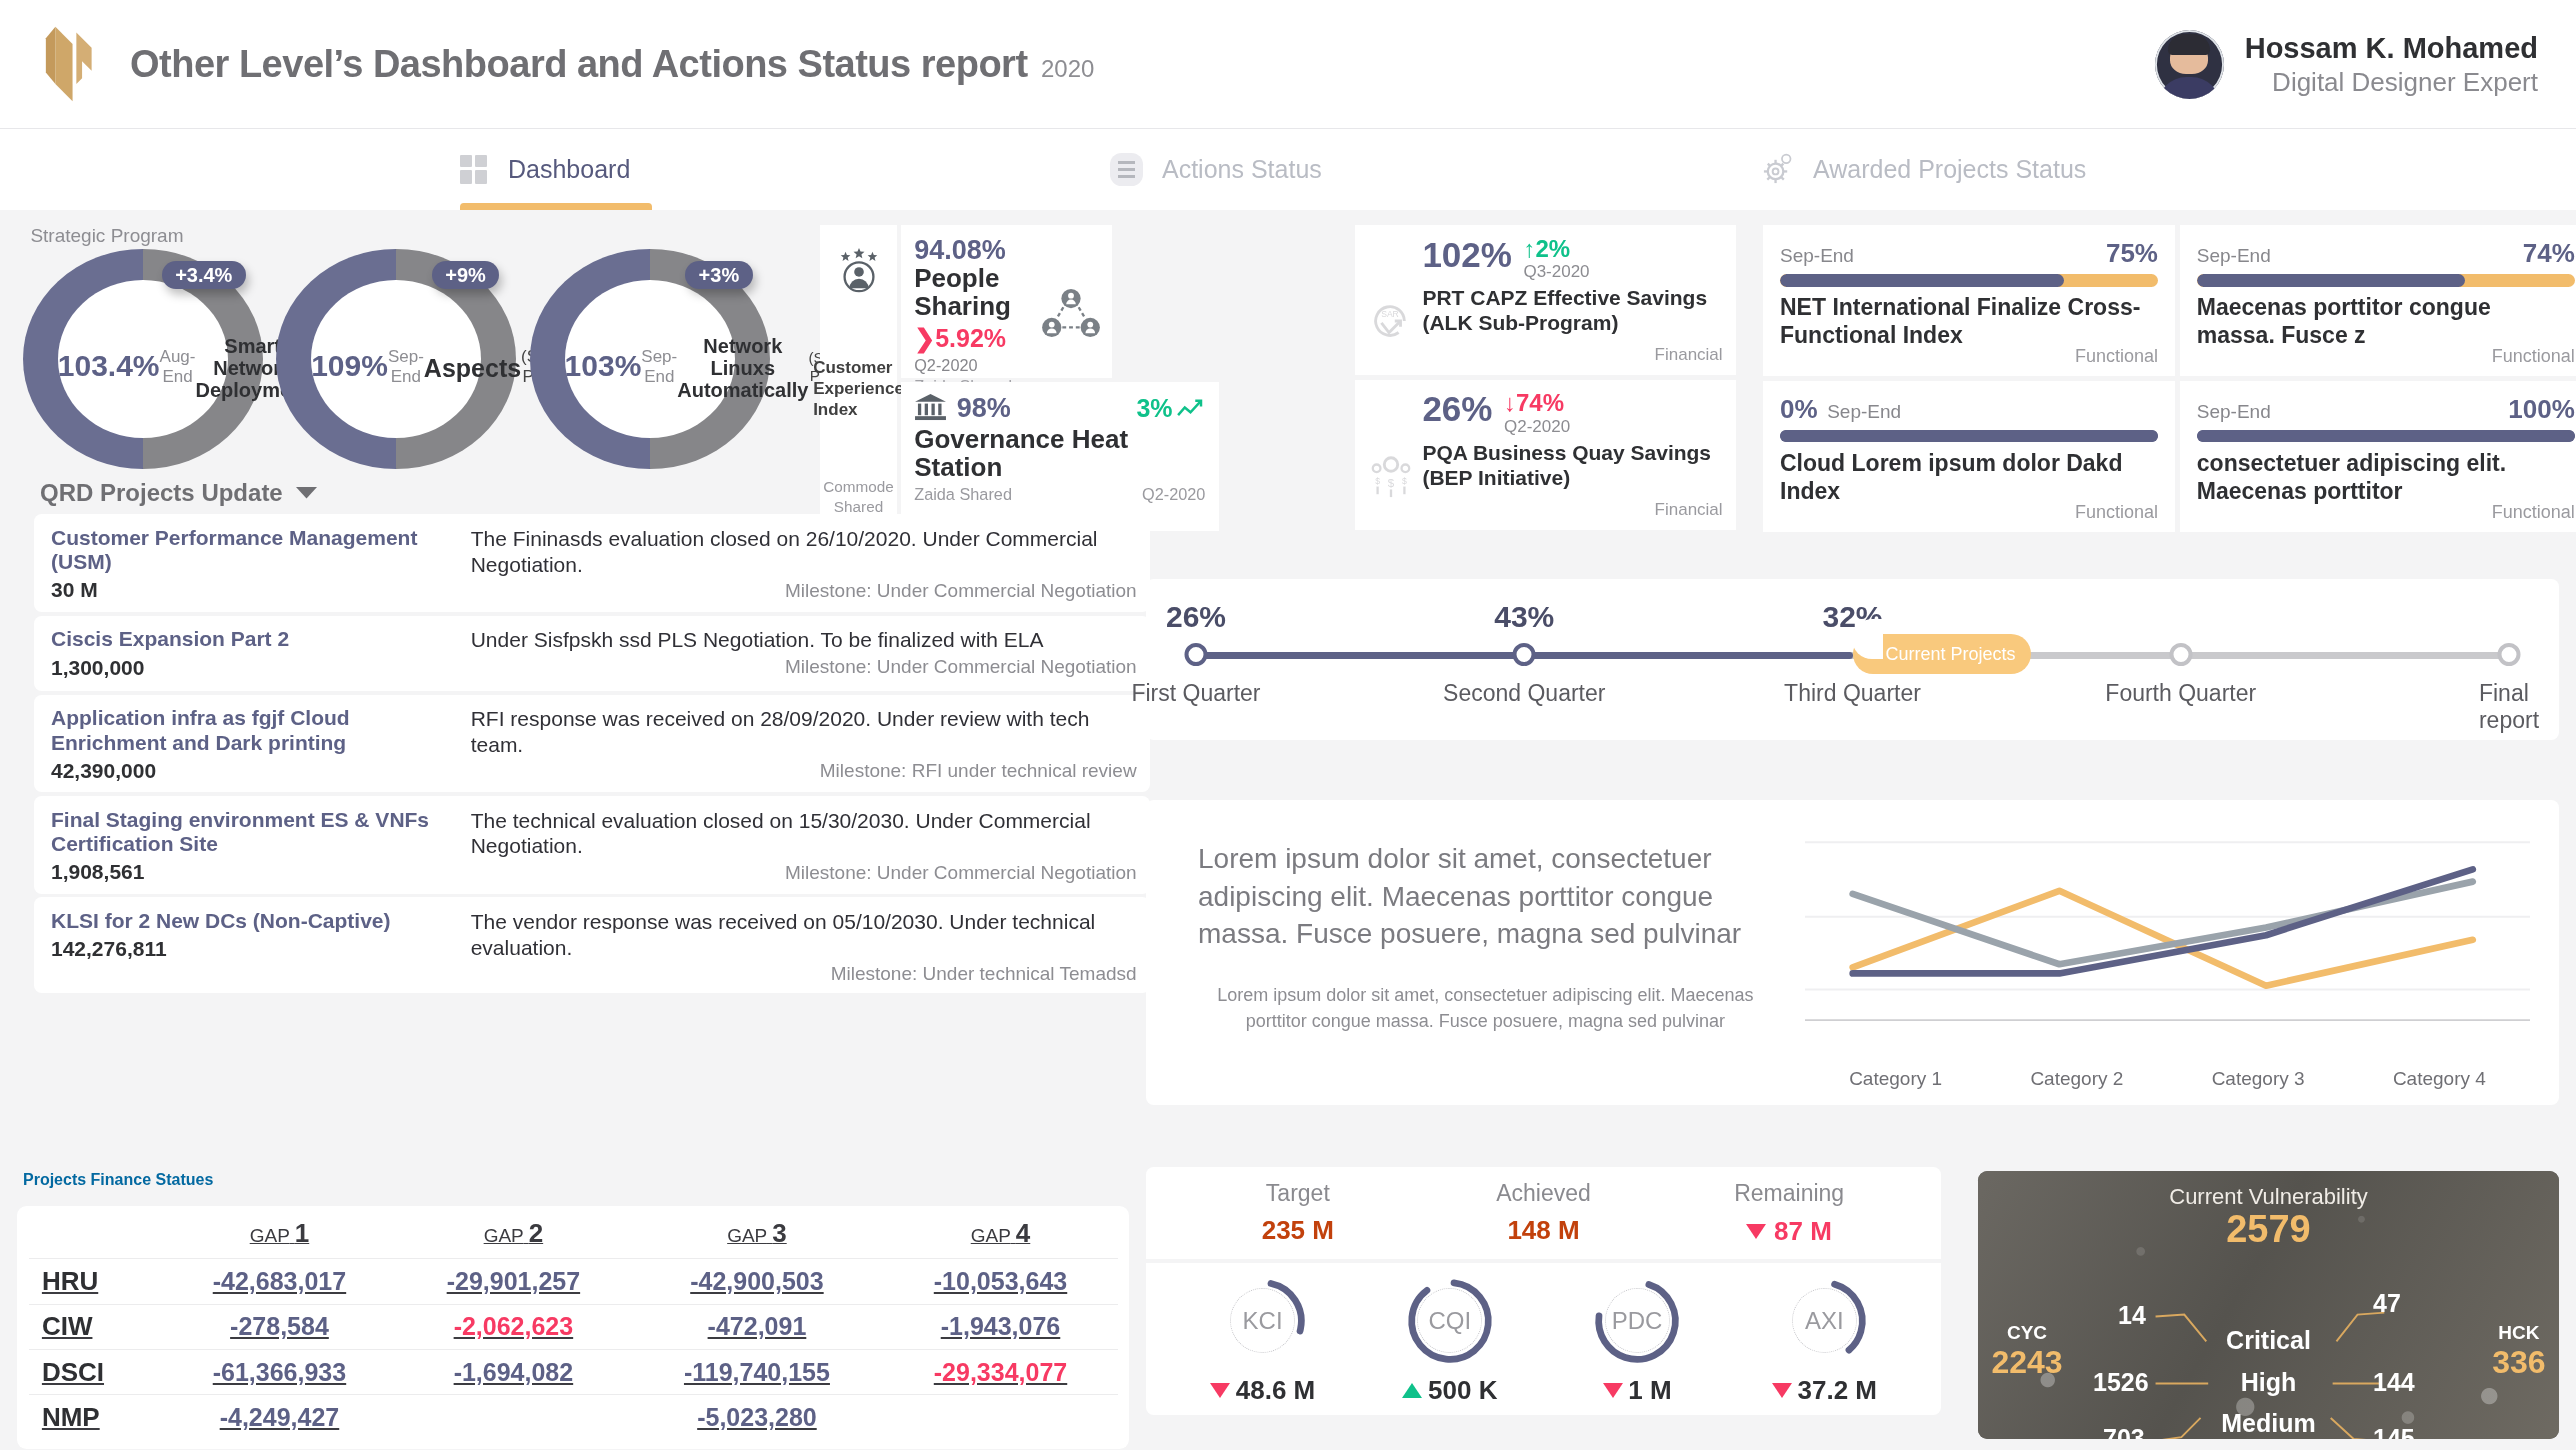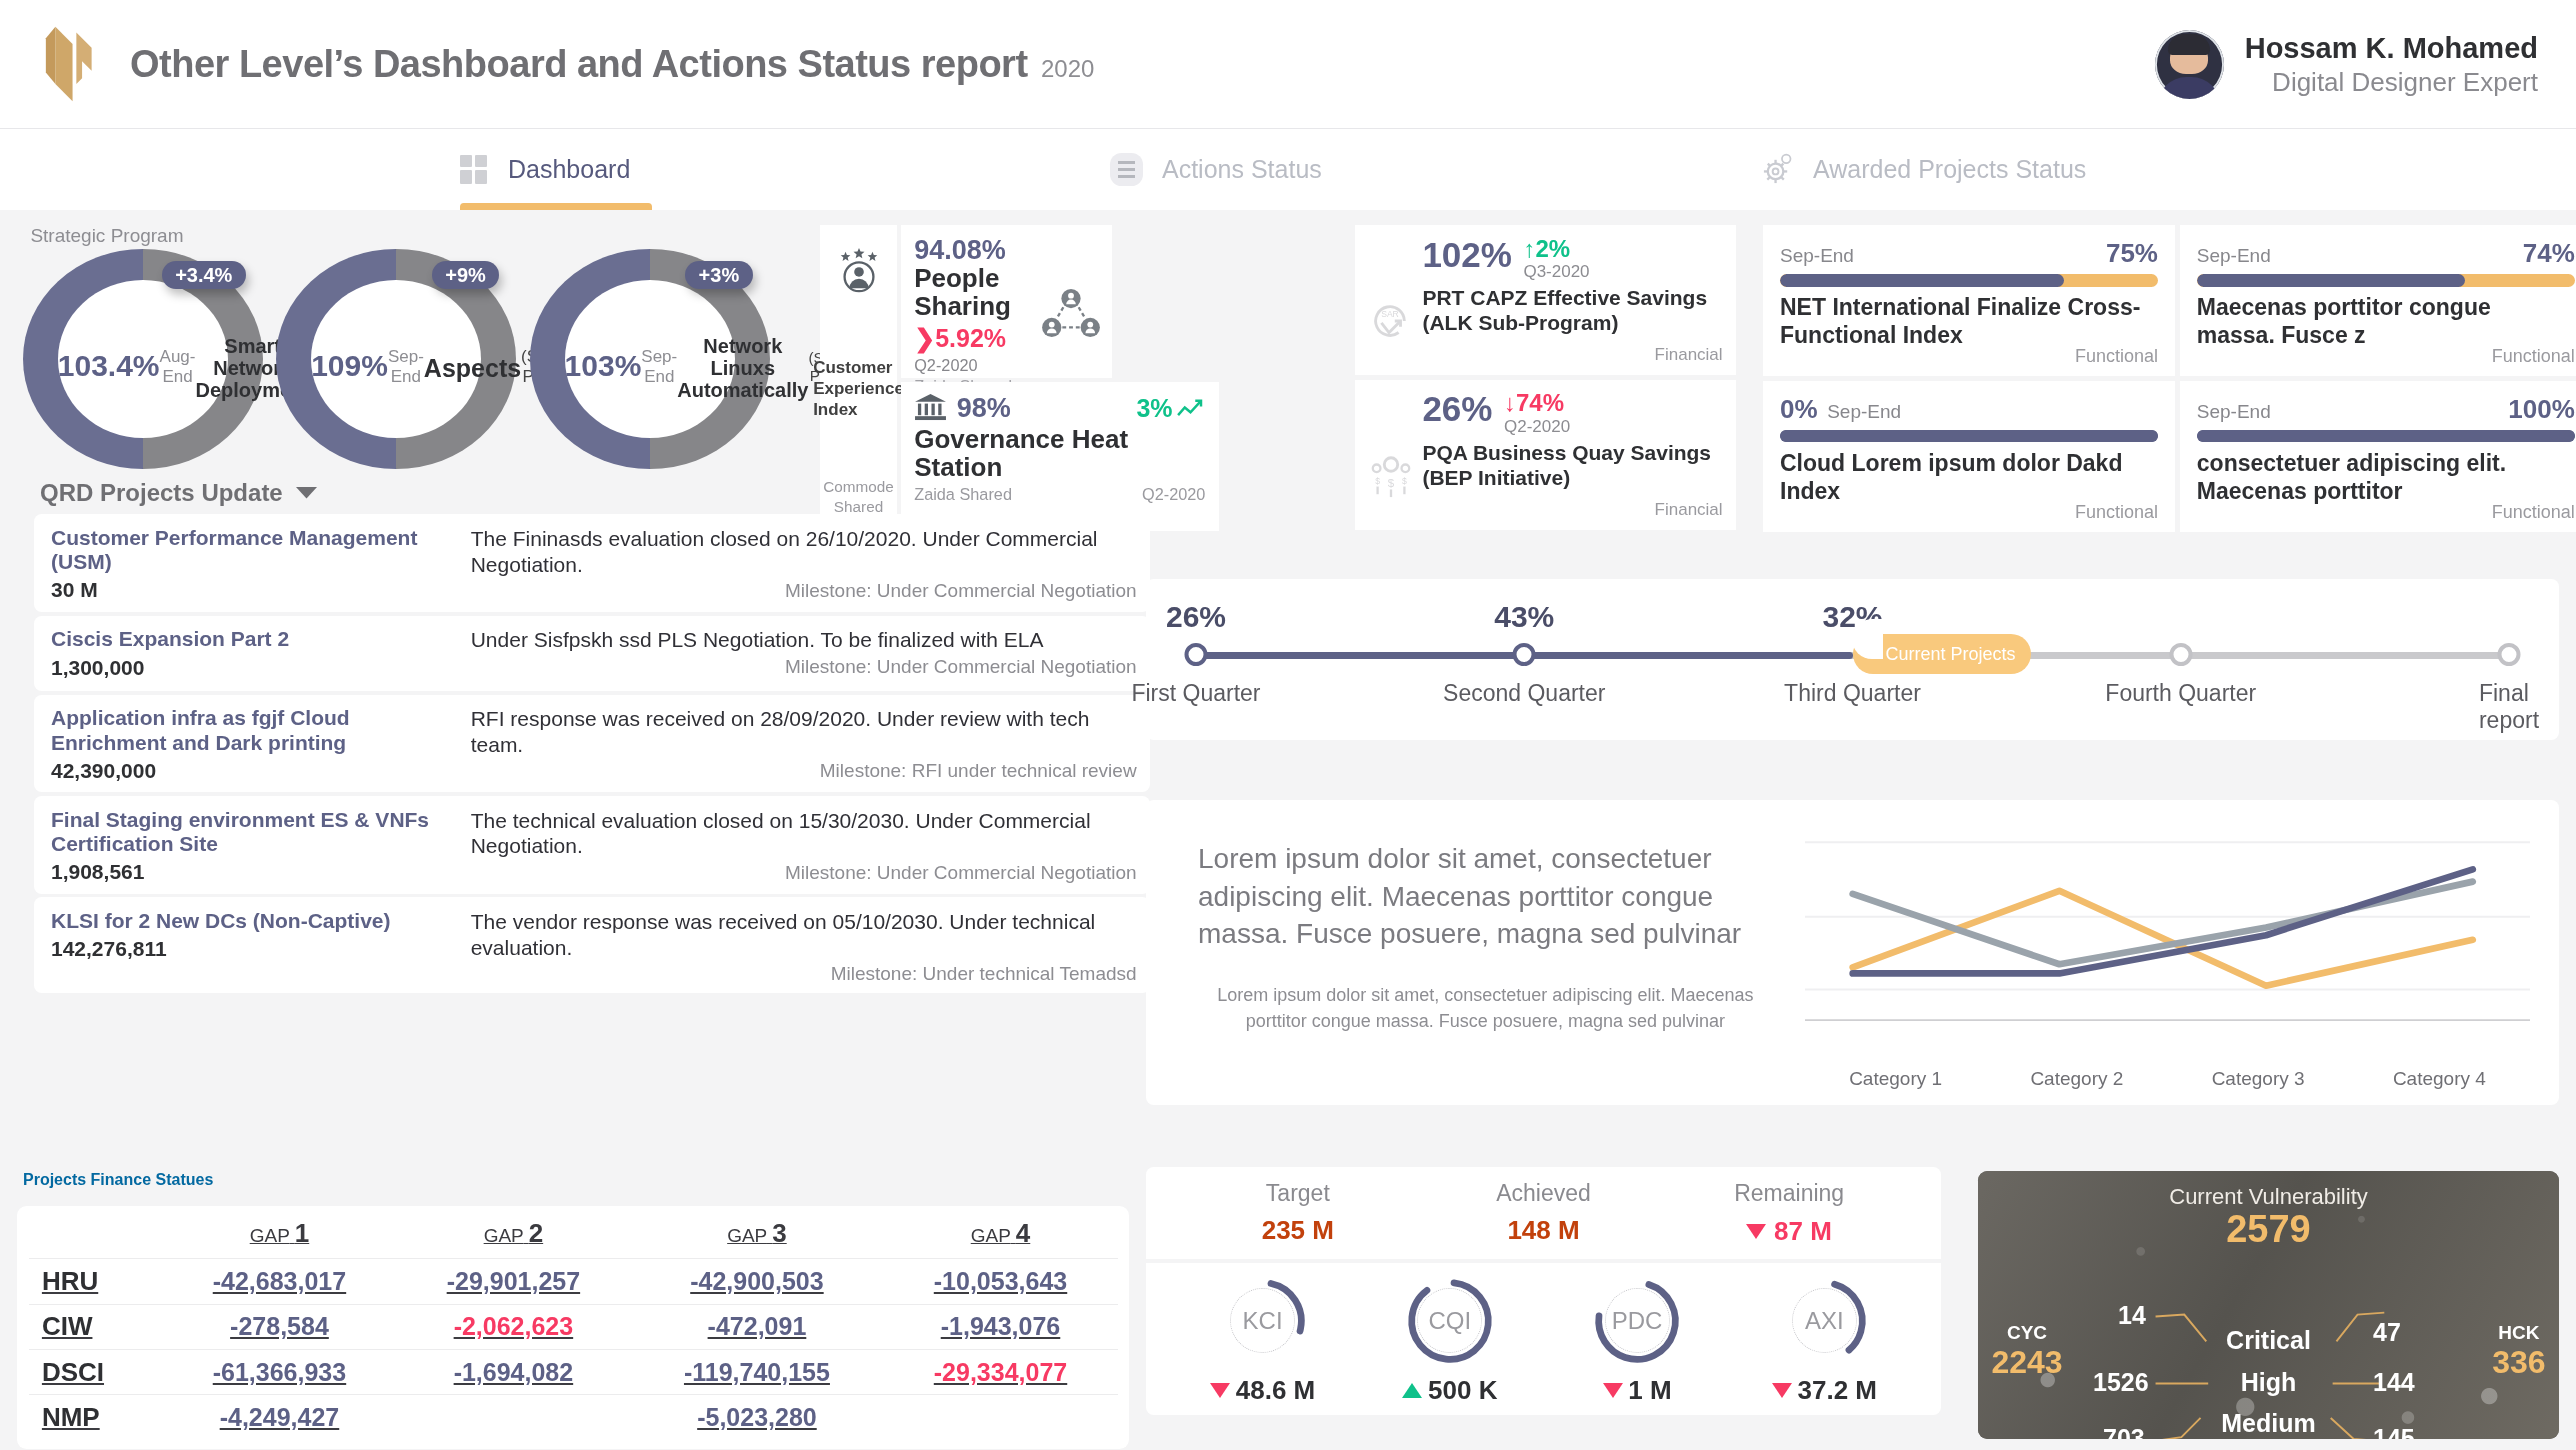--- a/index.html
+++ b/index.html
@@ -828,21 +828,21 @@
           </g>
         </svg>
 
         <span class="vul-lv" style="left:50%; top:155px;">Critical</span>
         <span class="vul-lv" style="left:50%; top:197px;">High</span>
         <span class="vul-lv" style="left:50%; top:238px;">Medium</span>
 
         <span class="vul-num" style="left:140px; top:130px;">14</span>
         <span class="vul-num" style="left:115px; top:197px;">1526</span>
         <span class="vul-num" style="left:125px; top:253px;">703</span>
-        <span class="vul-num" style="left:395px; top:147px;">47</span>
+        <span class="vul-num" style="left:395px; top:118px;">47</span>
         <span class="vul-num" style="left:395px; top:197px;">144</span>
         <span class="vul-num" style="left:395px; top:253px;">145</span>
       </div>
     </div>
 
   </div>
 </div>
 
 
 </body></html>

